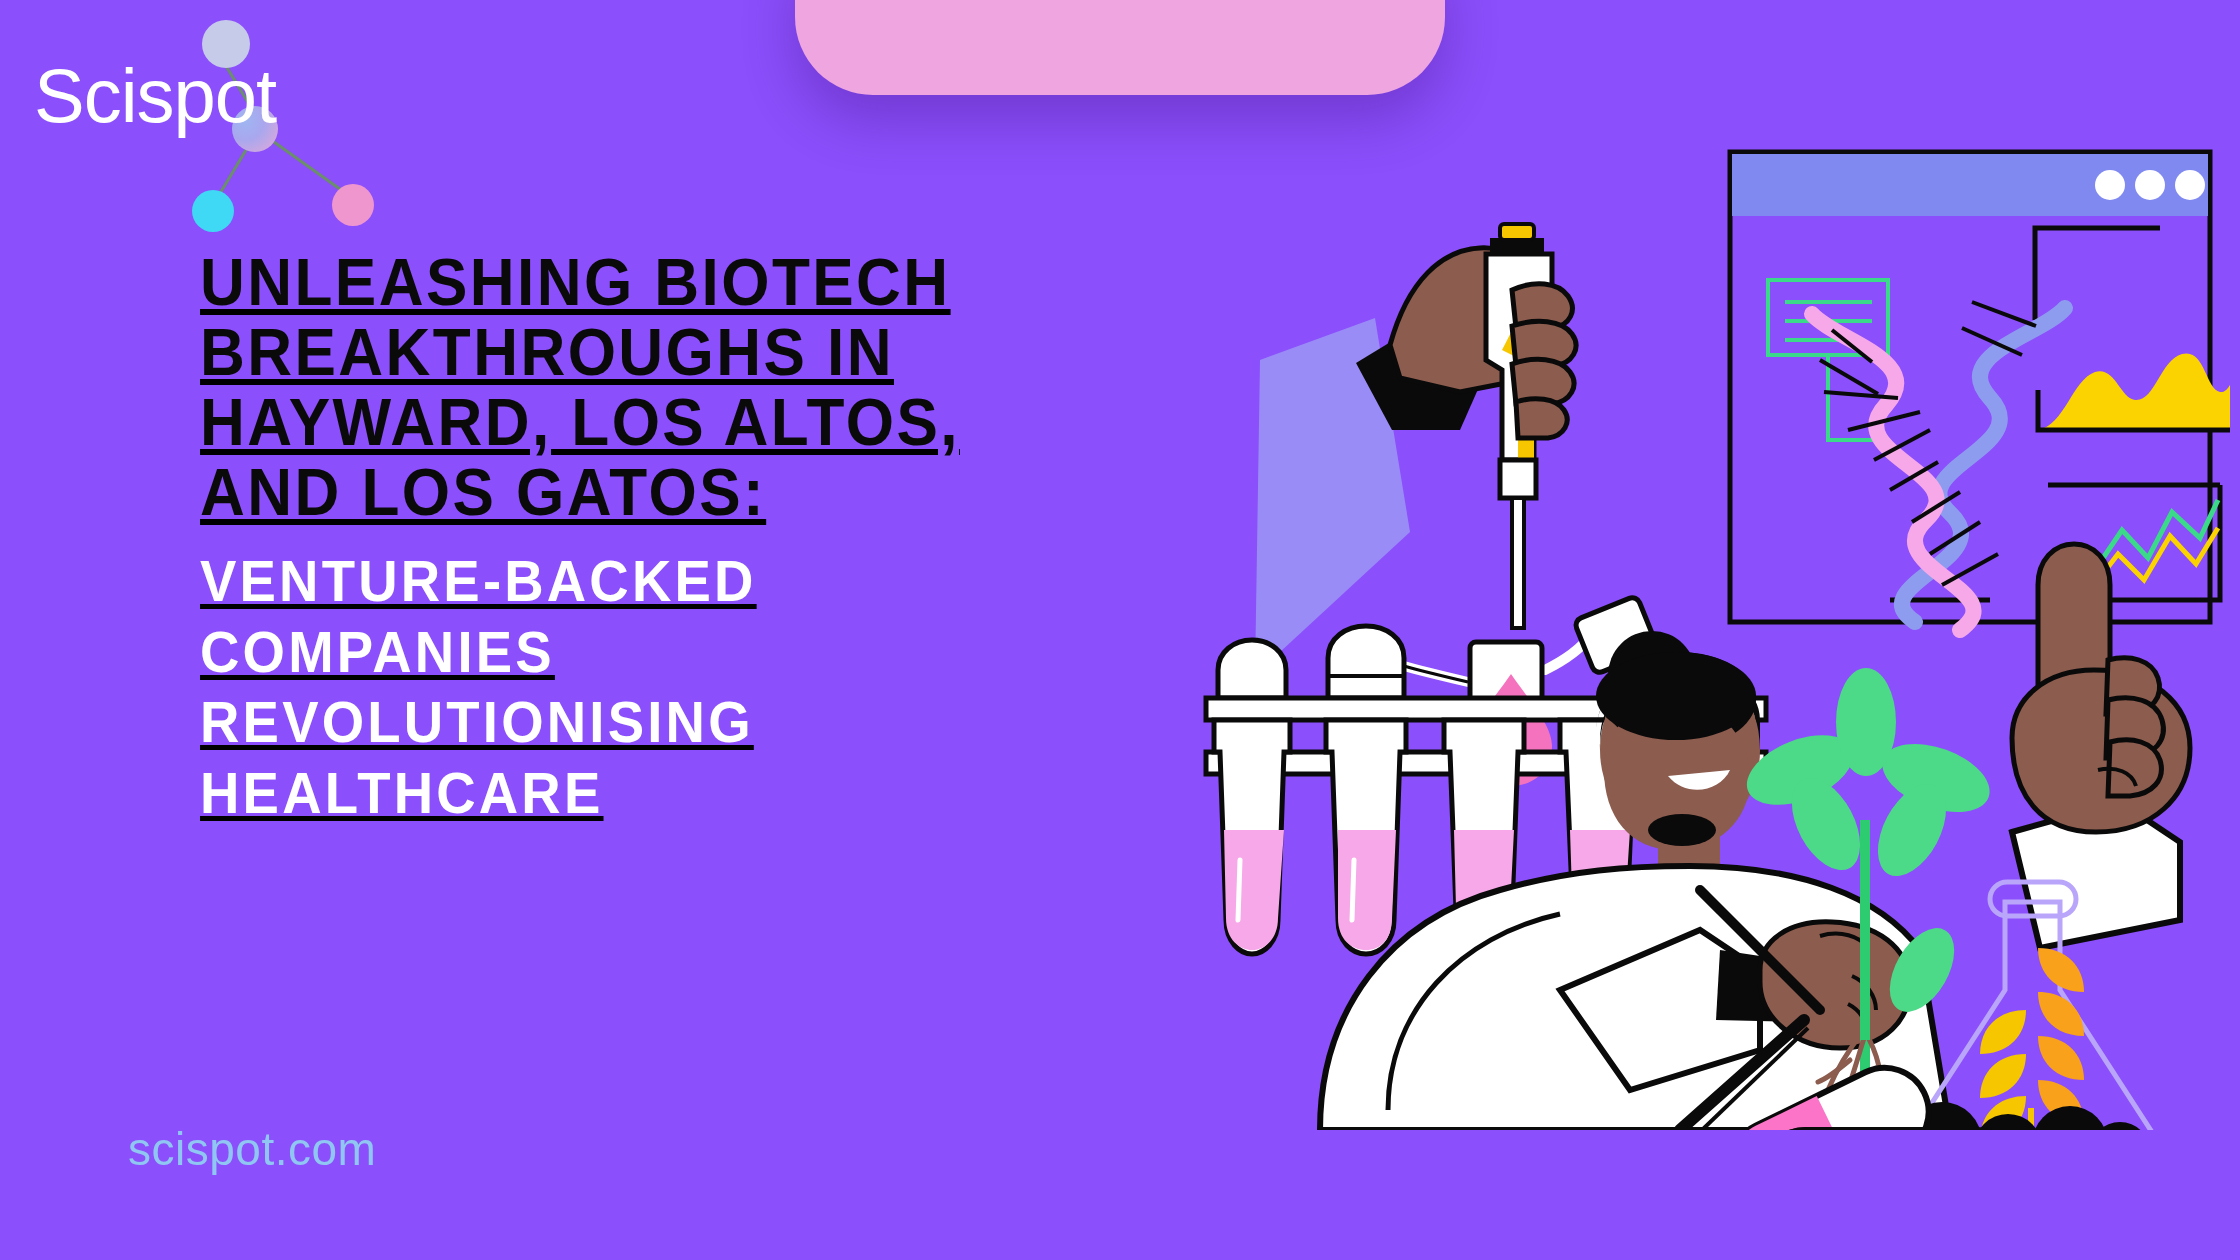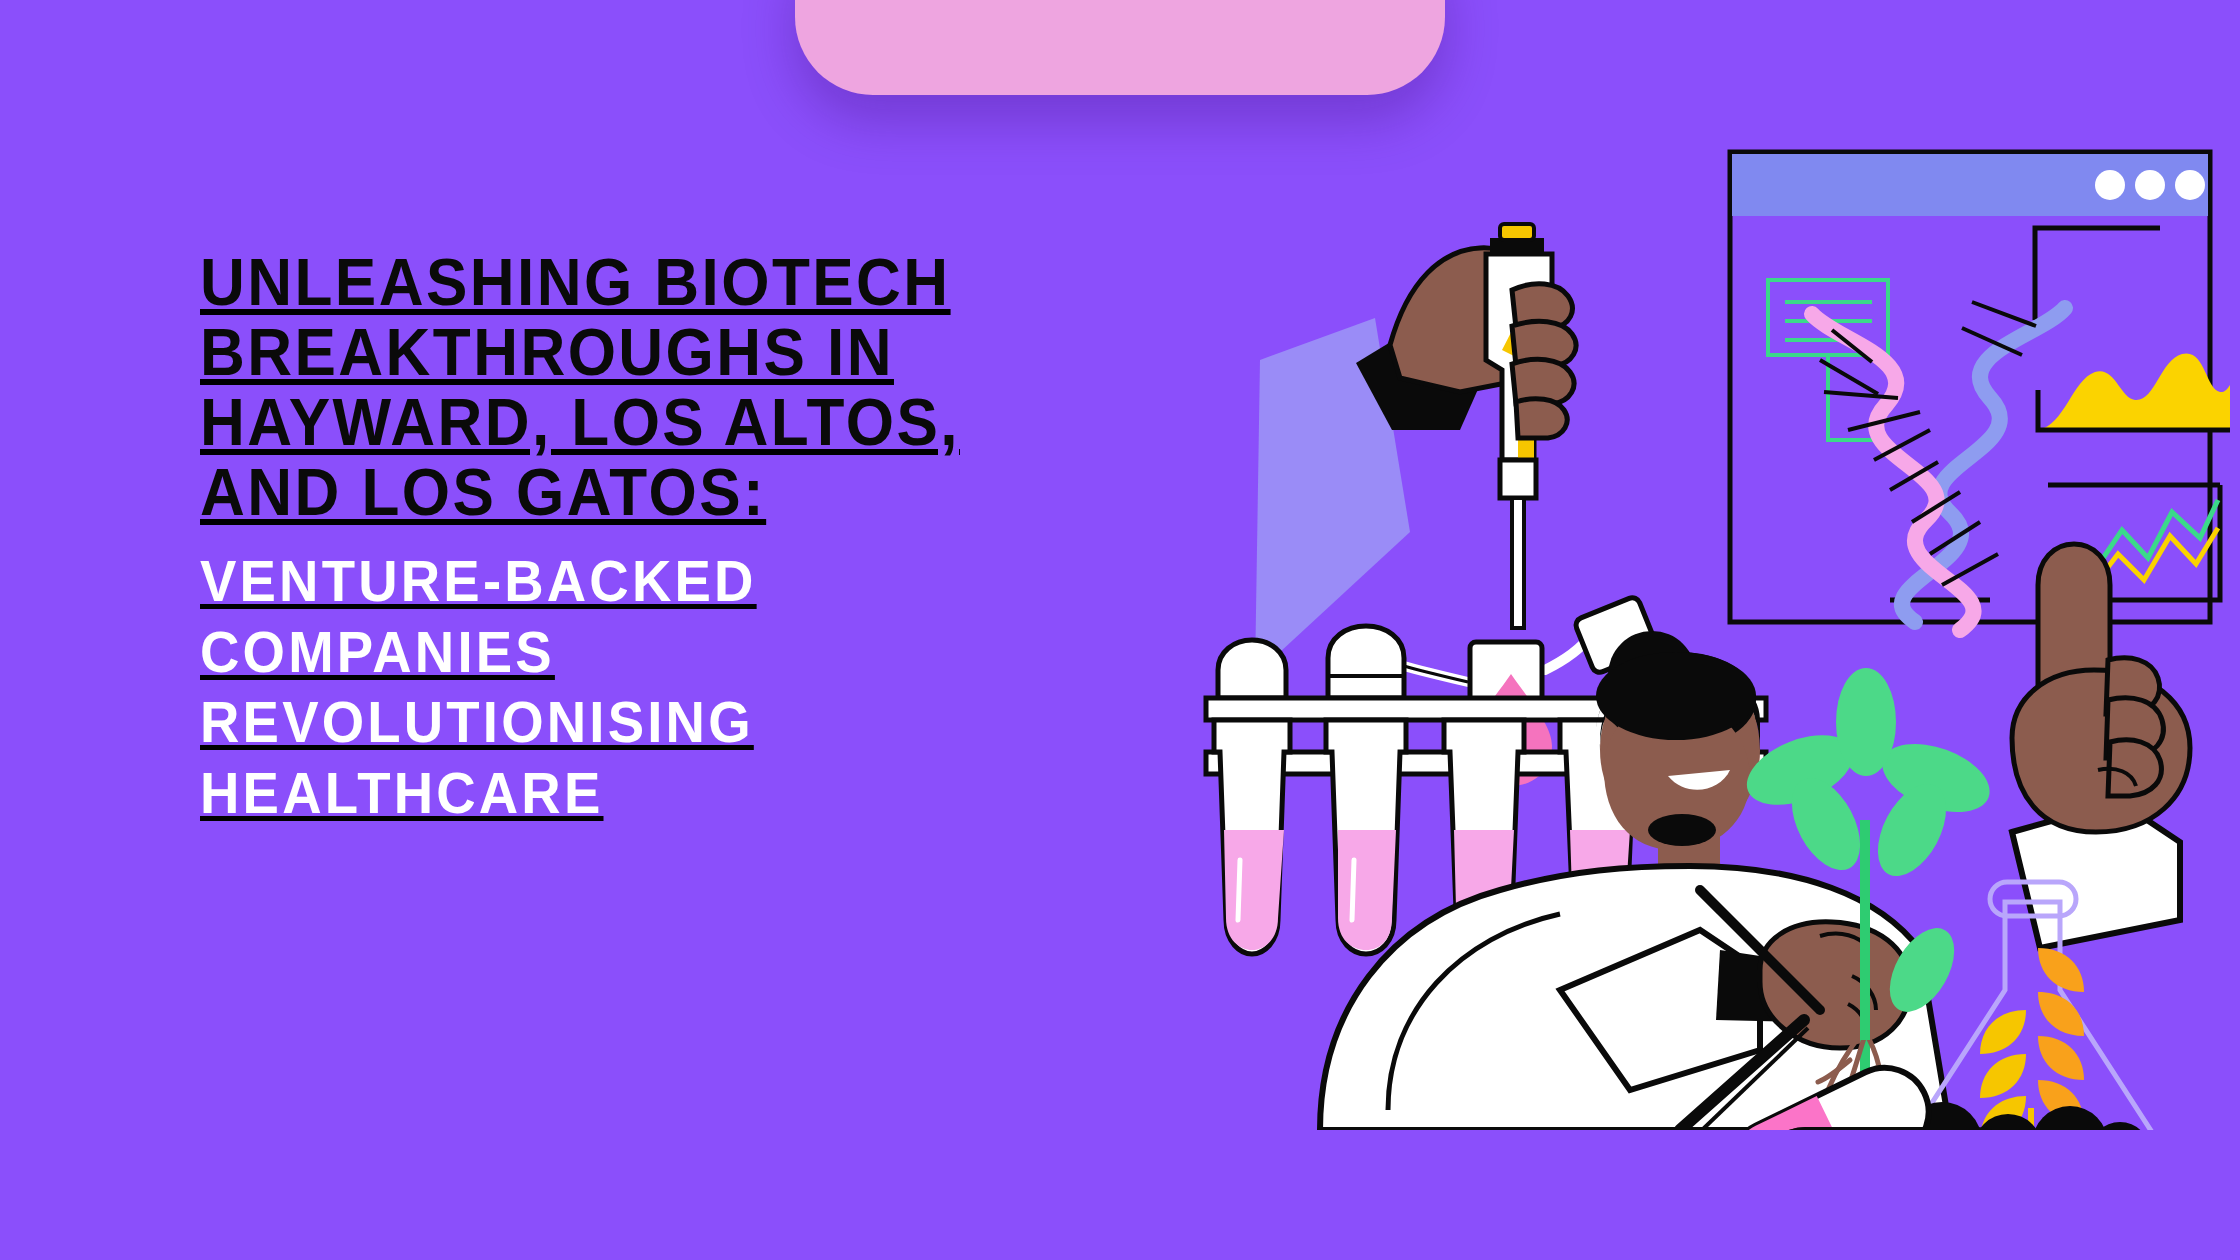--- a/index.html
+++ b/index.html
@@ -60,36 +60,49 @@
   
   .illo{position:absolute;left:1160px;top:130px;width:1070px;height:1000px;z-index:3;}
 </style>
 </head>
 <body>
 
 <div class="stage">
 
   <div class="pink-tab"></div>
 
+  <div class="logo">
+    <svg class="logo-edges" viewBox="0 0 360 240">
+      <line x1="202" y1="58" x2="231" y2="106" stroke="#6B8E6B" stroke-width="3"></line>
+      <line x1="222" y1="142" x2="192" y2="192" stroke="#6B8E6B" stroke-width="3"></line>
+      <line x1="250" y1="134" x2="320" y2="184" stroke="#6B8E6B" stroke-width="3"></line>
+    </svg>
+    <div class="node node-top"></div>
+    <div class="node node-center"></div>
+    <div class="node node-bl"></div>
+    <div class="node node-br"></div>
+    <div class="logo-word">Scispot</div>
+  </div>
 
   <div class="copy">
     <h1 class="headline">
       <span>UNLEASHING BIOTECH</span><br>
       <span>BREAKTHROUGHS IN</span><br>
       <span>HAYWARD, LOS ALTOS,</span><br>
       <span>AND LOS GATOS:</span>
     </h1>
     <h2 class="subhead">
       <span>VENTURE-BACKED</span><br>
       <span>COMPANIES</span><br>
       <span>REVOLUTIONISING</span><br>
       <span>HEALTHCARE</span>
     </h2>
   </div>
 
+  <div class="site">scispot.com</div>
 
   <svg class="illo" viewBox="0 0 1070 1000">
     <defs>
       <clipPath id="winClip">
           <rect x="570" y="22" width="480" height="470"></rect>
         </clipPath>
     </defs>
 
     <g>
       <rect x="570" y="22" width="480" height="470" fill="#8B4FFB" stroke="#0A0A0A" stroke-width="5"></rect>

